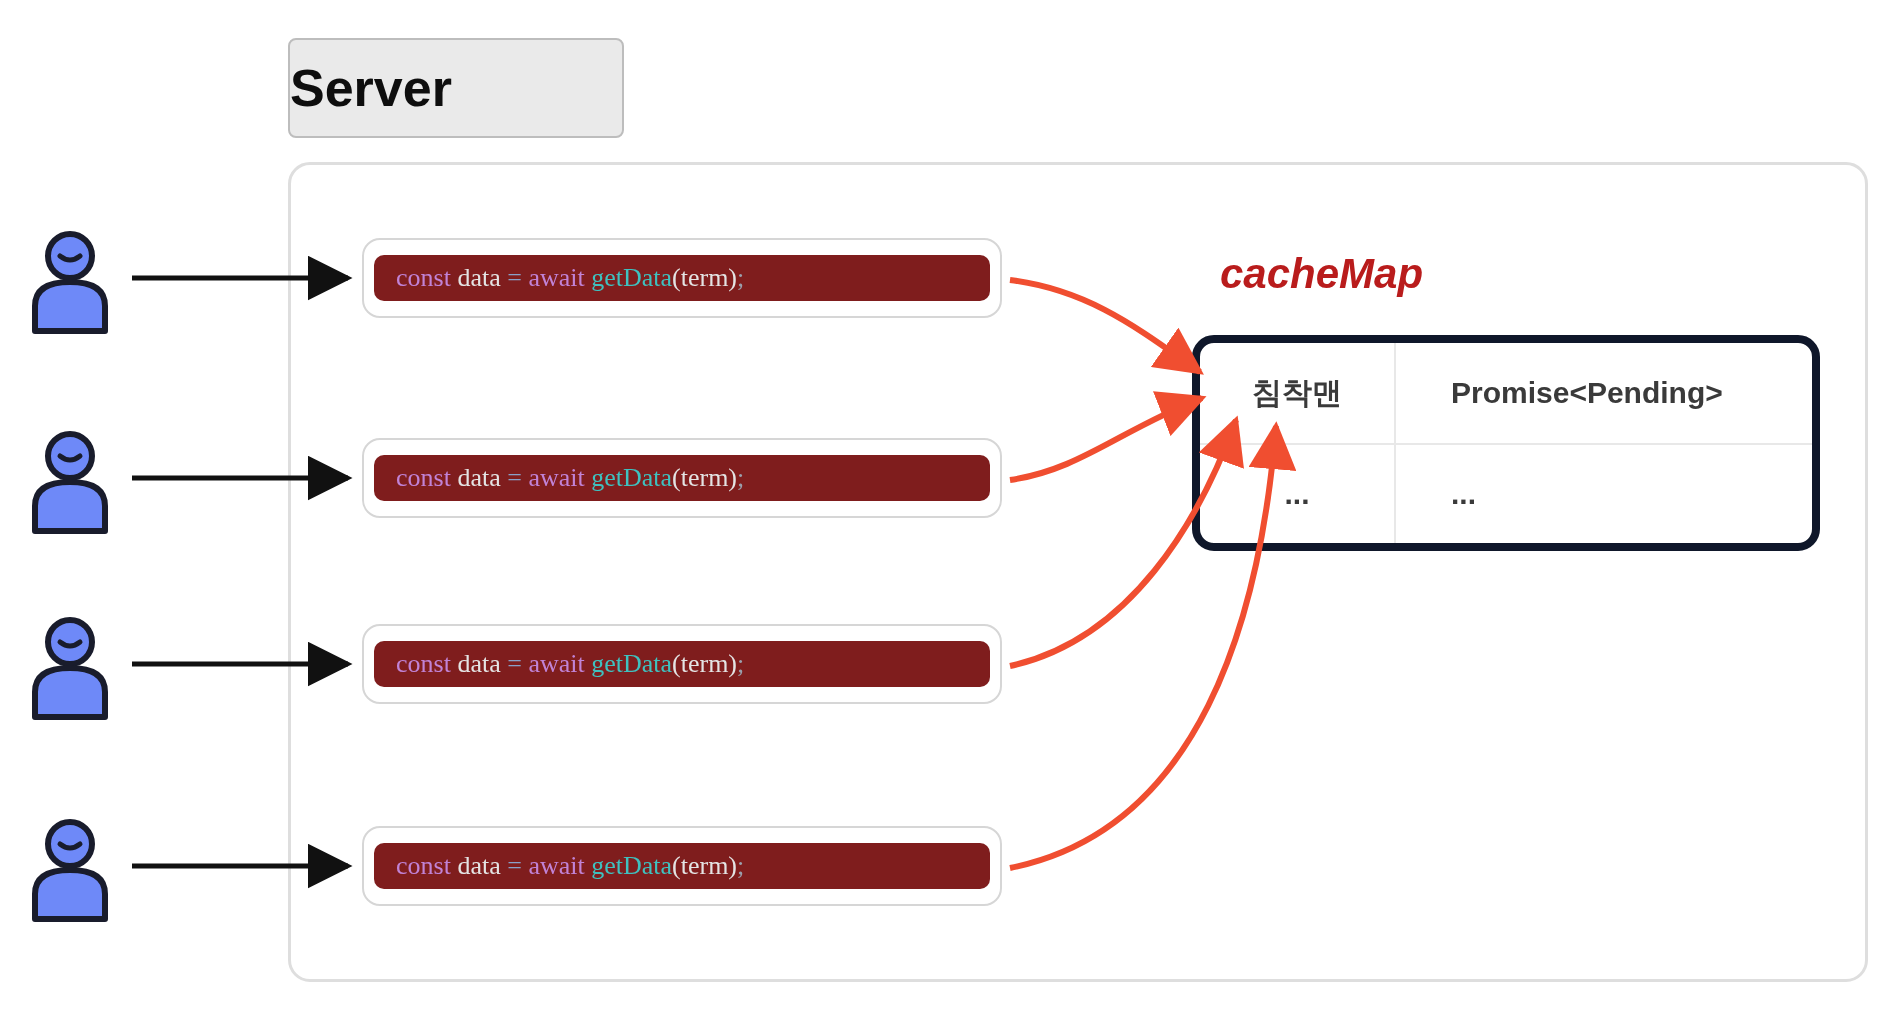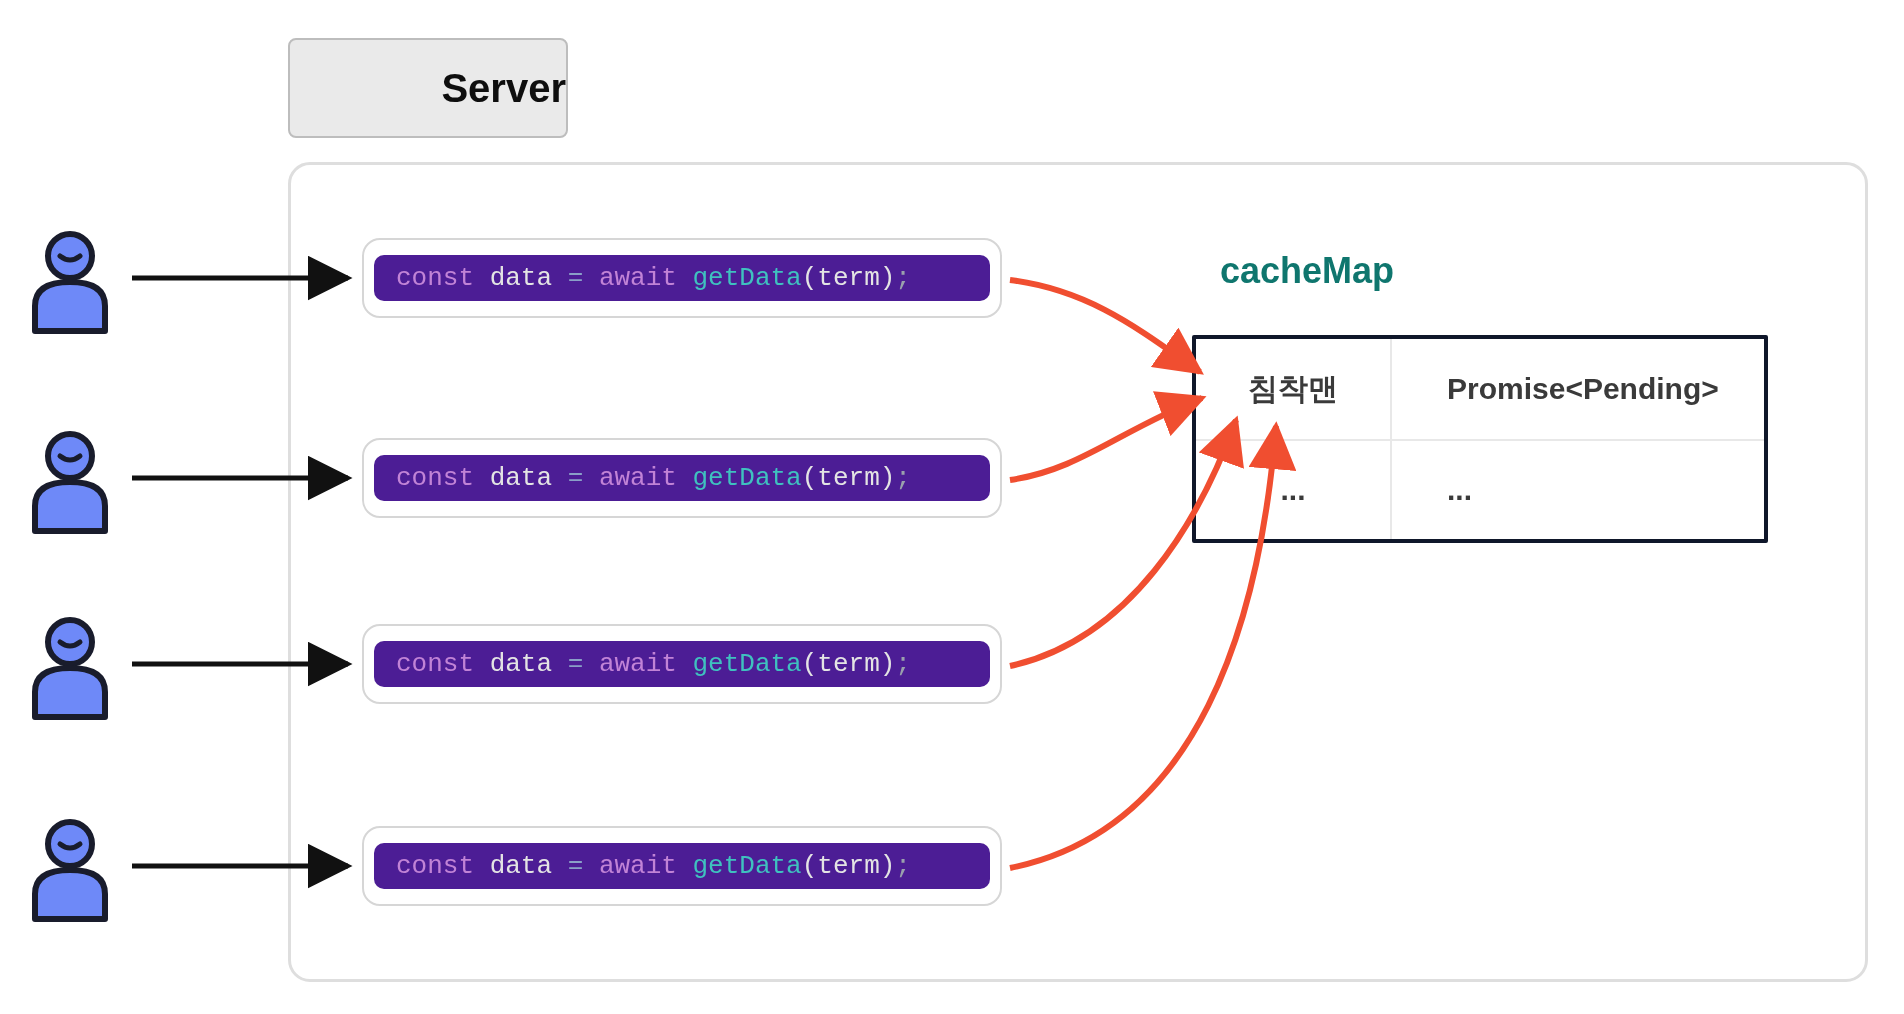--- a/index.html
+++ b/index.html
@@ -14,30 +14,30 @@
   }
   .stage {
     position: relative;
     width: 1904px;
     height: 1014px;
   }
   .server-label {
     position: absolute;
     left: 288px;
     top: 38px;
-    width: 280px;
+    width: 336px;
     height: 100px;
     background: #eaeaea;
     border: 2px solid #bdbdbd;
     border-radius: 8px;
     display: flex;
     align-items: center;
-    justify-content: flex-end;
+    justify-content: flex-start;
     font-weight: 800;
-    font-size: 40px;
+    font-size: 52px;
     color: #0e0e0e;
   }
   .server-box {
     position: absolute;
     left: 288px;
     top: 162px;
     width: 1580px;
     height: 820px;
     background: #ffffff;
     border: 3px solid #dedede;
@@ -49,51 +49,52 @@
     border: 2px solid #d6d6d6;
     border-radius: 18px;
     padding: 10px;
     left: 362px;
     width: 640px;
     height: 80px;
     display: flex;
     align-items: center;
   }
   .code-inner {
-    background: #4c1d95;
+    background: #7f1d1d;
     border-radius: 10px;
     padding: 8px 22px;
-    font-family: Liberation Mono, monospace;
+    font-family: Liberation Serif, serif;
     font-size: 26px;
     color: #e4e4e4;
     white-space: nowrap;
     width: 100%;
   }
   .tok-kw { color: #c183d6; }
   .tok-var { color: #e4e4e4; }
   .tok-op { color: #8aa0c8; }
   .tok-fn { color: #3fc1bf; }
   .tok-par { color: #e4e4e4; }
   .tok-punc { color: #9aa0ad; }
 
   .cache-title {
     position: absolute;
     left: 1220px;
     top: 250px;
-    font-size: 36px;
+    font-size: 42px;
     font-weight: 800;
-    color: #0f766e;
+    color: #b91c1c;
+    font-style: italic;
   }
   .cache-table {
     position: absolute;
     left: 1192px;
     top: 335px;
-    width: 576px;
-    border: 4px solid #0f172a;
-    border-radius: 2px;
+    width: 628px;
+    border: 8px solid #0f172a;
+    border-radius: 22px;
     overflow: hidden;
   }
   .cache-row {
     display: flex;
     height: 100px;
   }
   .cache-row + .cache-row { border-top: 2px solid #e8e8e8; }
   .cache-cell {
     display: flex;
     align-items: center;

